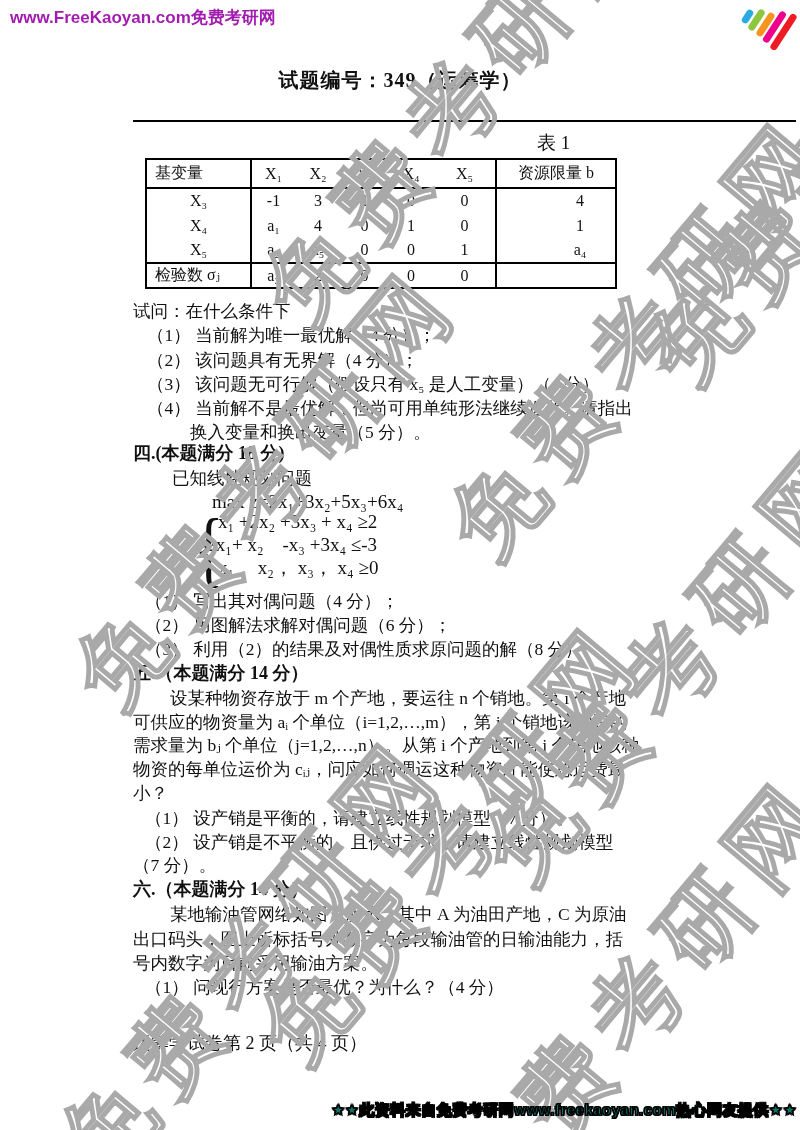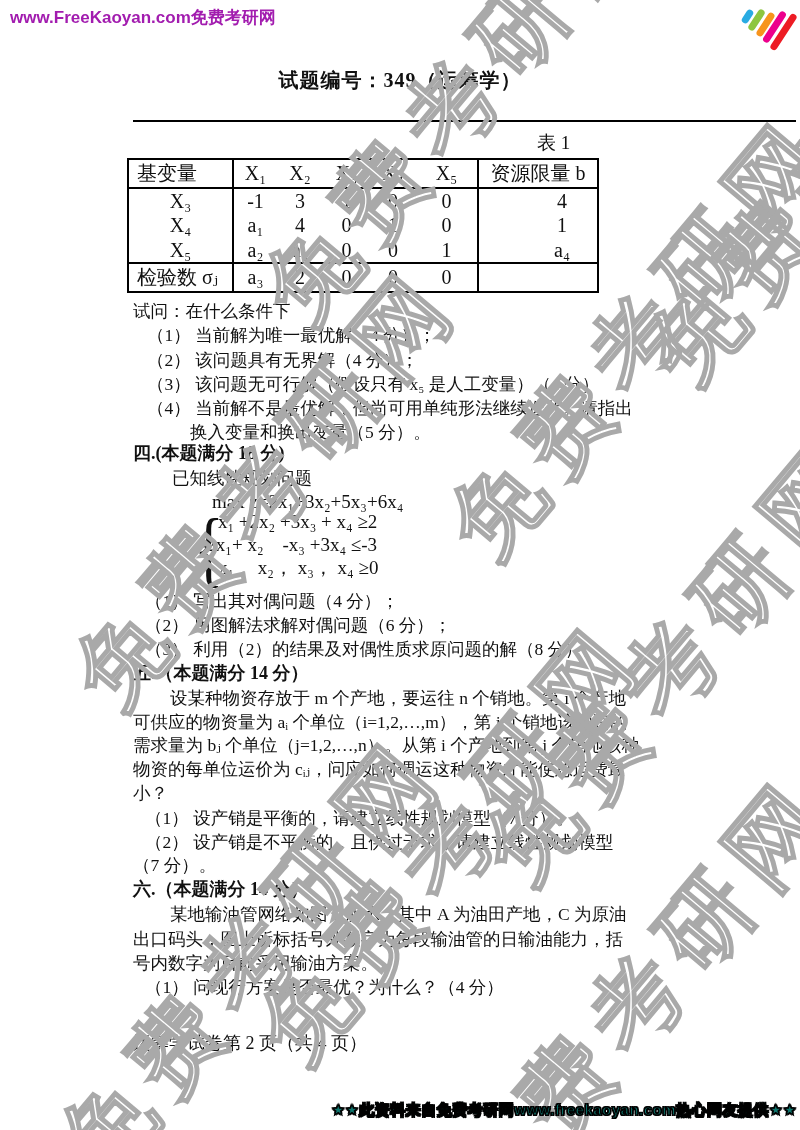--- a/index.html
+++ b/index.html
@@ -35,22 +35,22 @@
   
   .title-block { position:absolute; left:0; right:0; top:62px; text-align:center; z-index:2; }
   .title-1 { font-size:21px; font-weight:bold; letter-spacing:1px; }
   .title-2 { font-size:20px; font-weight:bold; margin-top:5px; letter-spacing:1px; }
   .hrule { position:absolute; left:133px; top:120px; width:663px; border-top:2px solid #000; z-index:2; }
 
   .tbl-caption { position:absolute; left:537px; top:130px; font-size:19px; z-index:2; }
 
   
   table.simplex {
-    position:absolute; left:127px; top:158px; width:470px; z-index:2;
-    border-collapse:collapse; table-layout:fixed; font-size:20px;
+    position:absolute; left:145px; top:158px; width:470px; z-index:2;
+    border-collapse:collapse; table-layout:fixed; font-size:16px;
   }
   table.simplex td, table.simplex th { font-weight:normal; text-align:center; padding:0; height:25px; }
   table.simplex { border:2px solid #000; }
   tr.hdr th { border-bottom:2px solid #000; height:29px; }
   tr.sig td { border-top:2px solid #000; height:25px; }
   .b-r { border-right:2px solid #000; }
   .cell-left { text-align:left !important; padding-left:8px !important; }
   .rhs-cell { text-align:center; padding-left:48px !important; }
 
   

